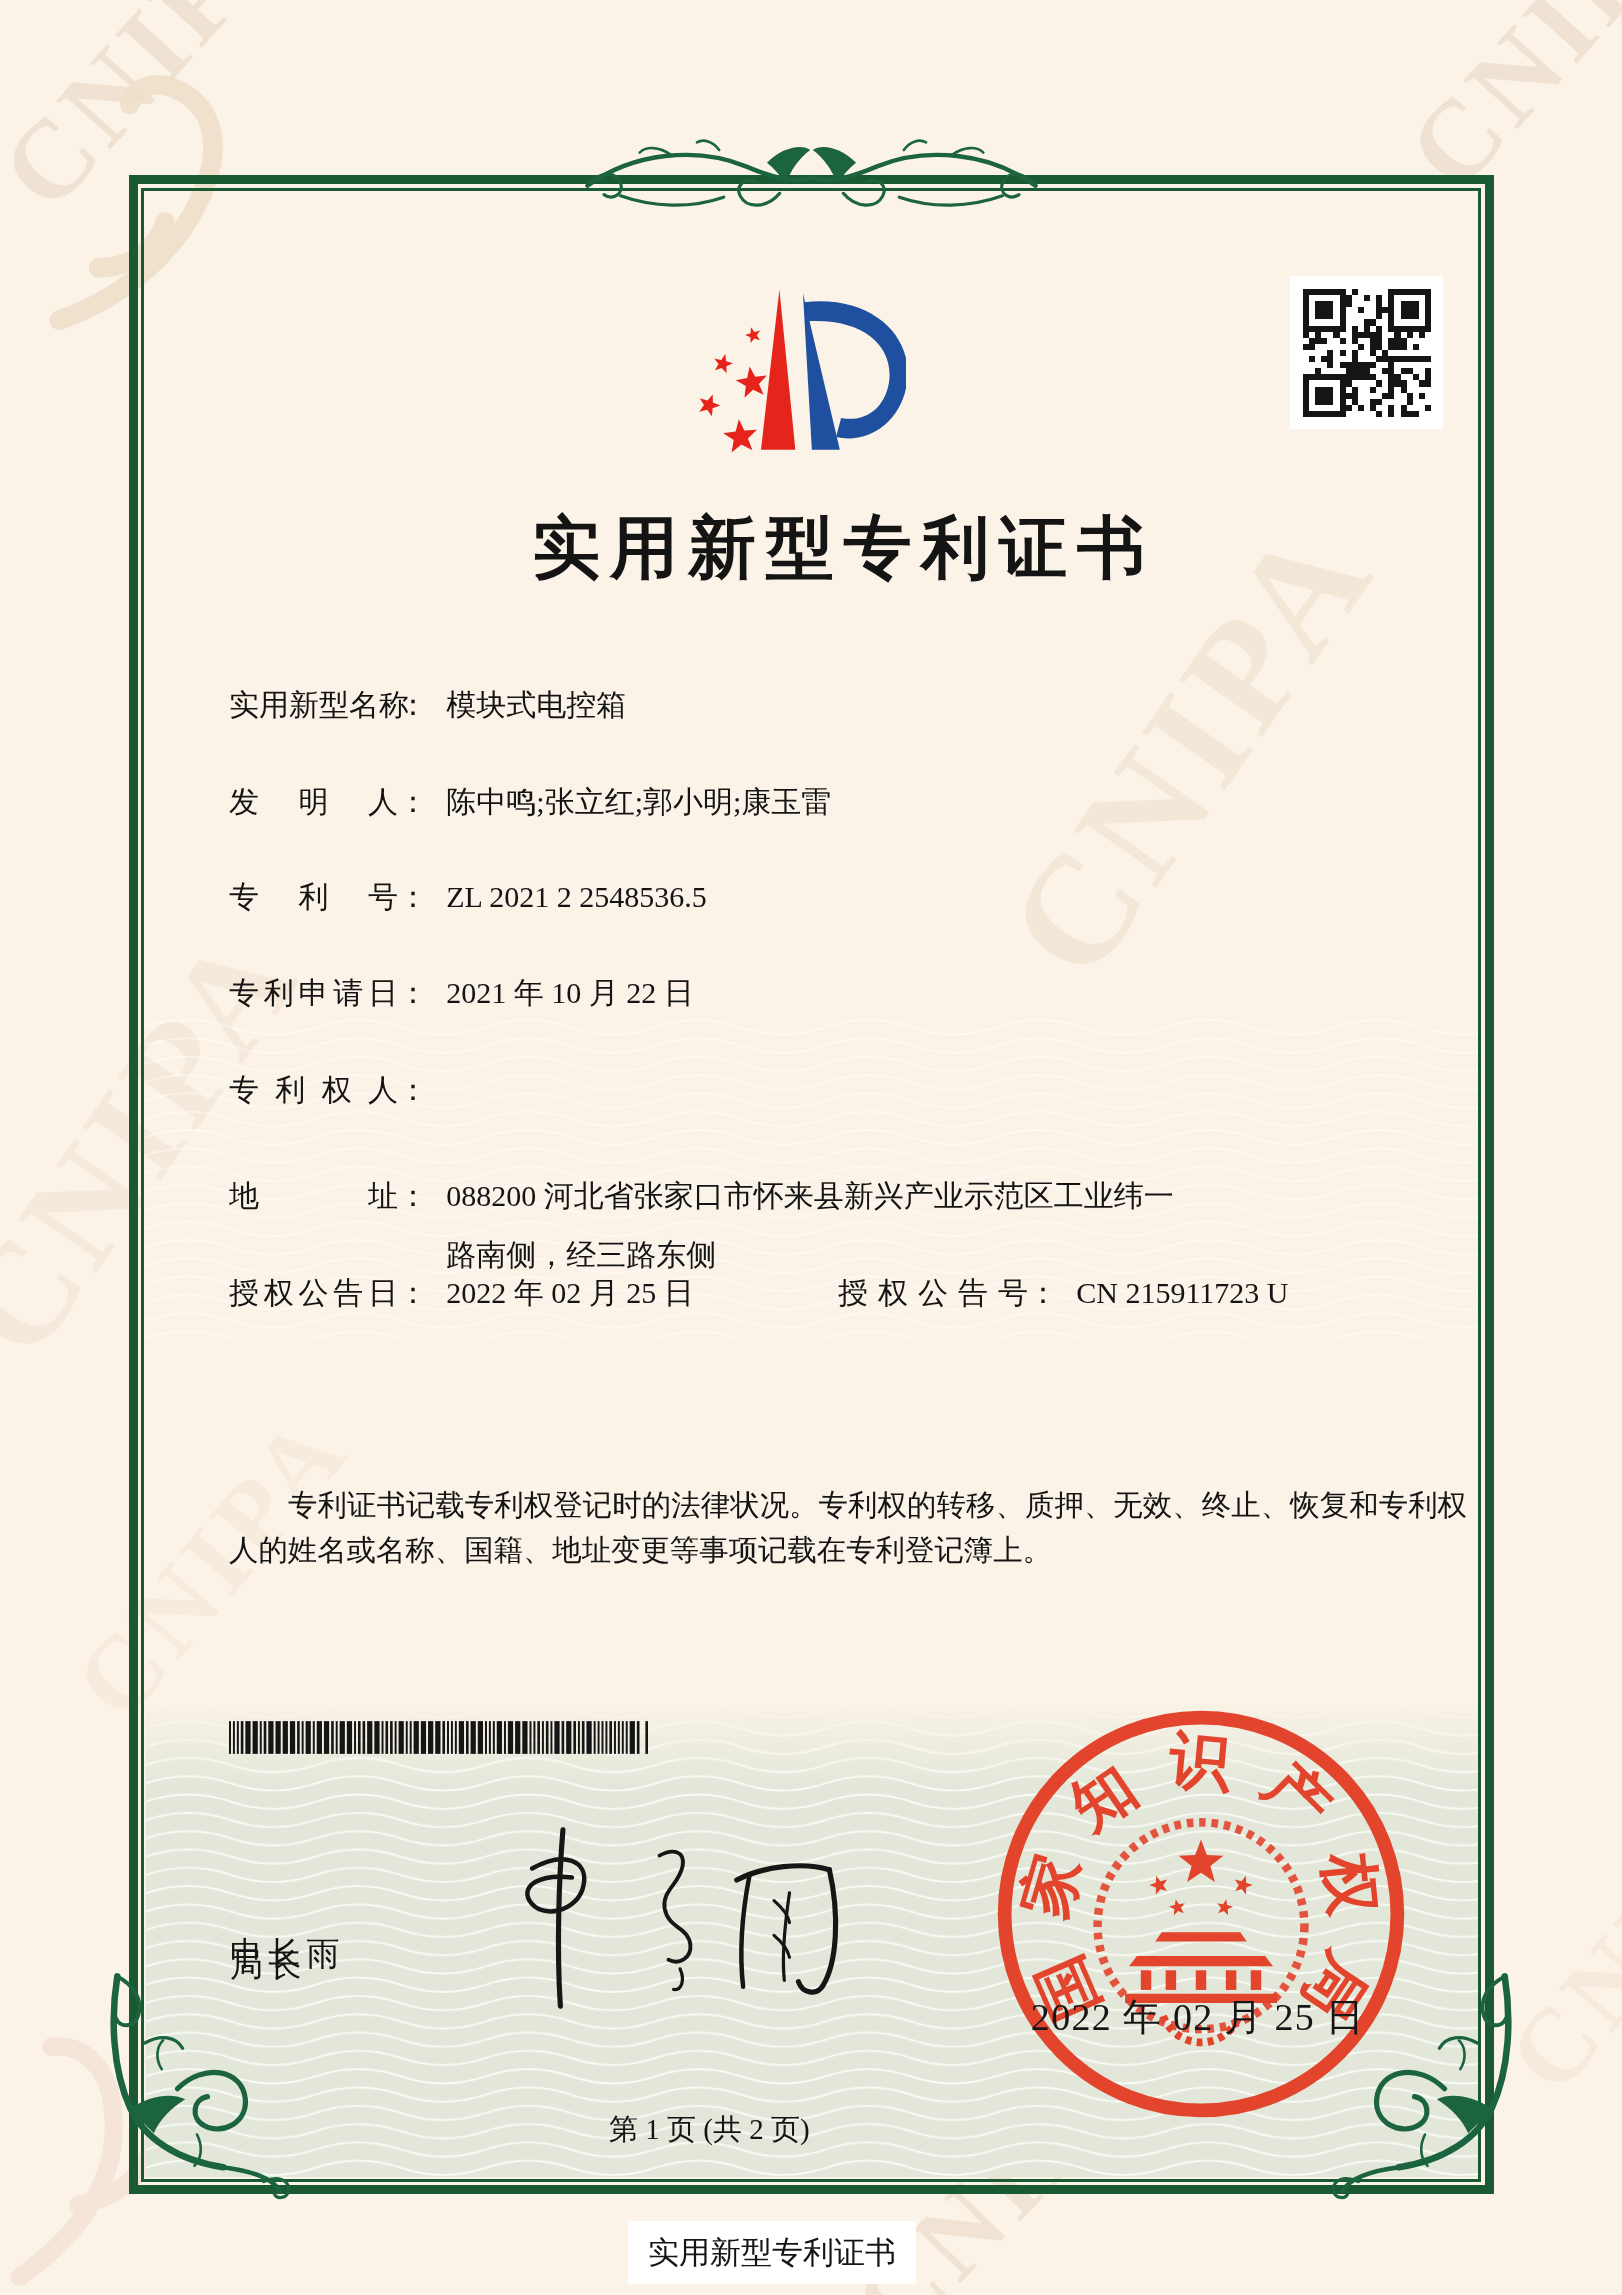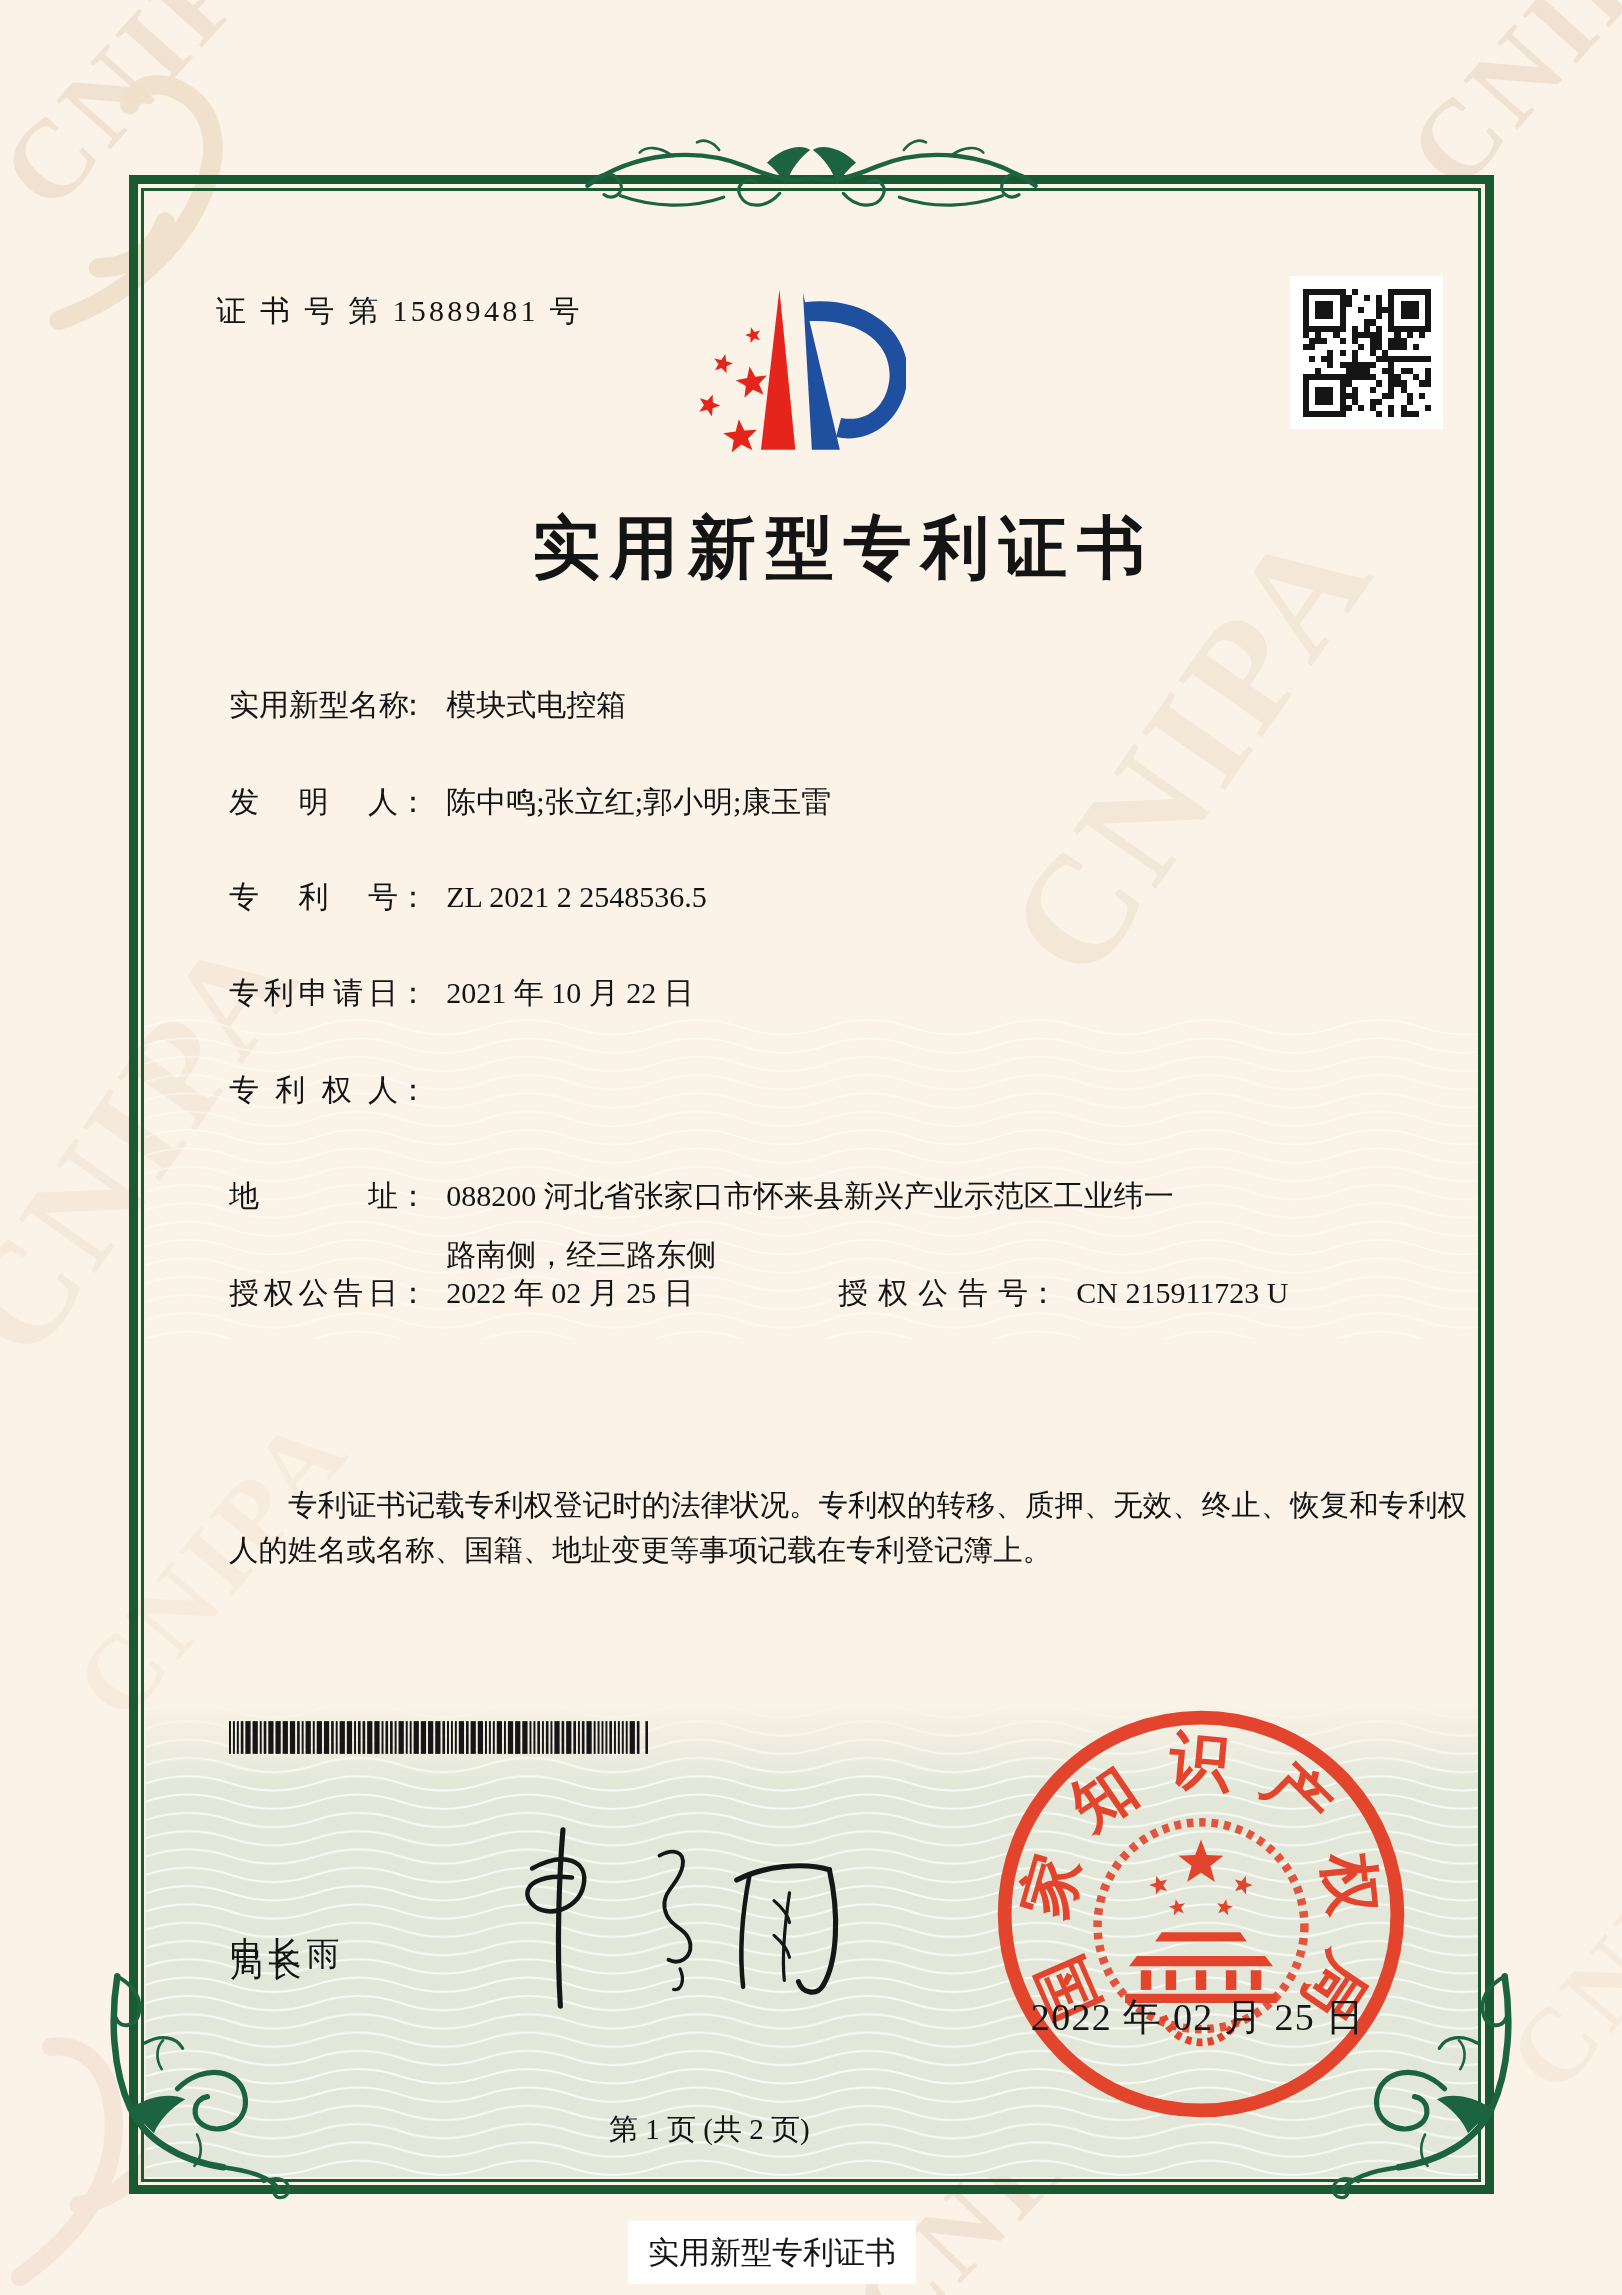--- a/index.html
+++ b/index.html
@@ -118,21 +118,20 @@
       <path d="M252,322 C274,312 292,320 290,336 C288,348 272,350 268,340" stroke-width="5"></path>
       <path d="M120,180 C160,140 220,150 224,196 C227,232 188,252 160,236 C140,224 144,196 166,192" stroke-width="8"></path>
       <path d="M48,210 C80,190 110,186 132,196 C110,210 92,228 84,248 C70,234 56,222 48,210 Z" fill="#1c6340" stroke="none"></path>
       <path d="M28,8 C52,20 68,44 60,68 C54,86 32,88 26,72" stroke-width="6"></path>
       <path d="M70,110 C94,96 118,100 128,118" stroke-width="5"></path>
       <path d="M150,250 C160,270 156,288 146,298" stroke-width="4"></path>
       <path d="M96,150 C86,134 88,116 98,106" stroke-width="4"></path>
     </g>
   </svg>
 
-  <div class="certno">证 书 号 第 15889481 号</div>
 
   <svg class="abs" style="left:677px;top:283px;" width="229" height="191" viewBox="0 0 360 300">
     <g id="logo-stars" fill="#e5251b">
         <polygon points="116.2,69.6 121.8,76.8 130.6,74.5 125.5,82.1 130.4,89.8 121.6,87.2 115.8,94.3 115.5,85.1 107.0,81.8 115.6,78.7"></polygon>
         <polygon points="76.0,111.5 77.2,122.7 88.0,126.0 77.7,130.6 77.9,141.9 70.3,133.5 59.7,137.2 65.3,127.4 58.5,118.4 69.5,120.8"></polygon>
         <polygon points="114.1,131.3 123.0,147.3 141.2,145.4 128.8,158.8 136.3,175.5 119.6,167.8 106.0,180.1 108.2,161.9 92.3,152.8 110.3,149.2"></polygon>
         <polygon points="56.2,175.1 56.3,187.8 68.0,192.6 56.0,196.7 54.9,209.3 47.4,199.1 35.1,202.1 42.4,191.7 35.8,180.9 47.9,184.7"></polygon>
         <polygon points="97.2,214.1 105.9,231.8 125.6,230.7 111.5,244.5 118.6,262.9 101.2,253.7 85.9,266.2 89.2,246.7 72.6,236.0 92.2,233.2"></polygon>
       </g>
     <path d="M161,10 L186,262 L132,262 Z" fill="#e5251b"></path>

